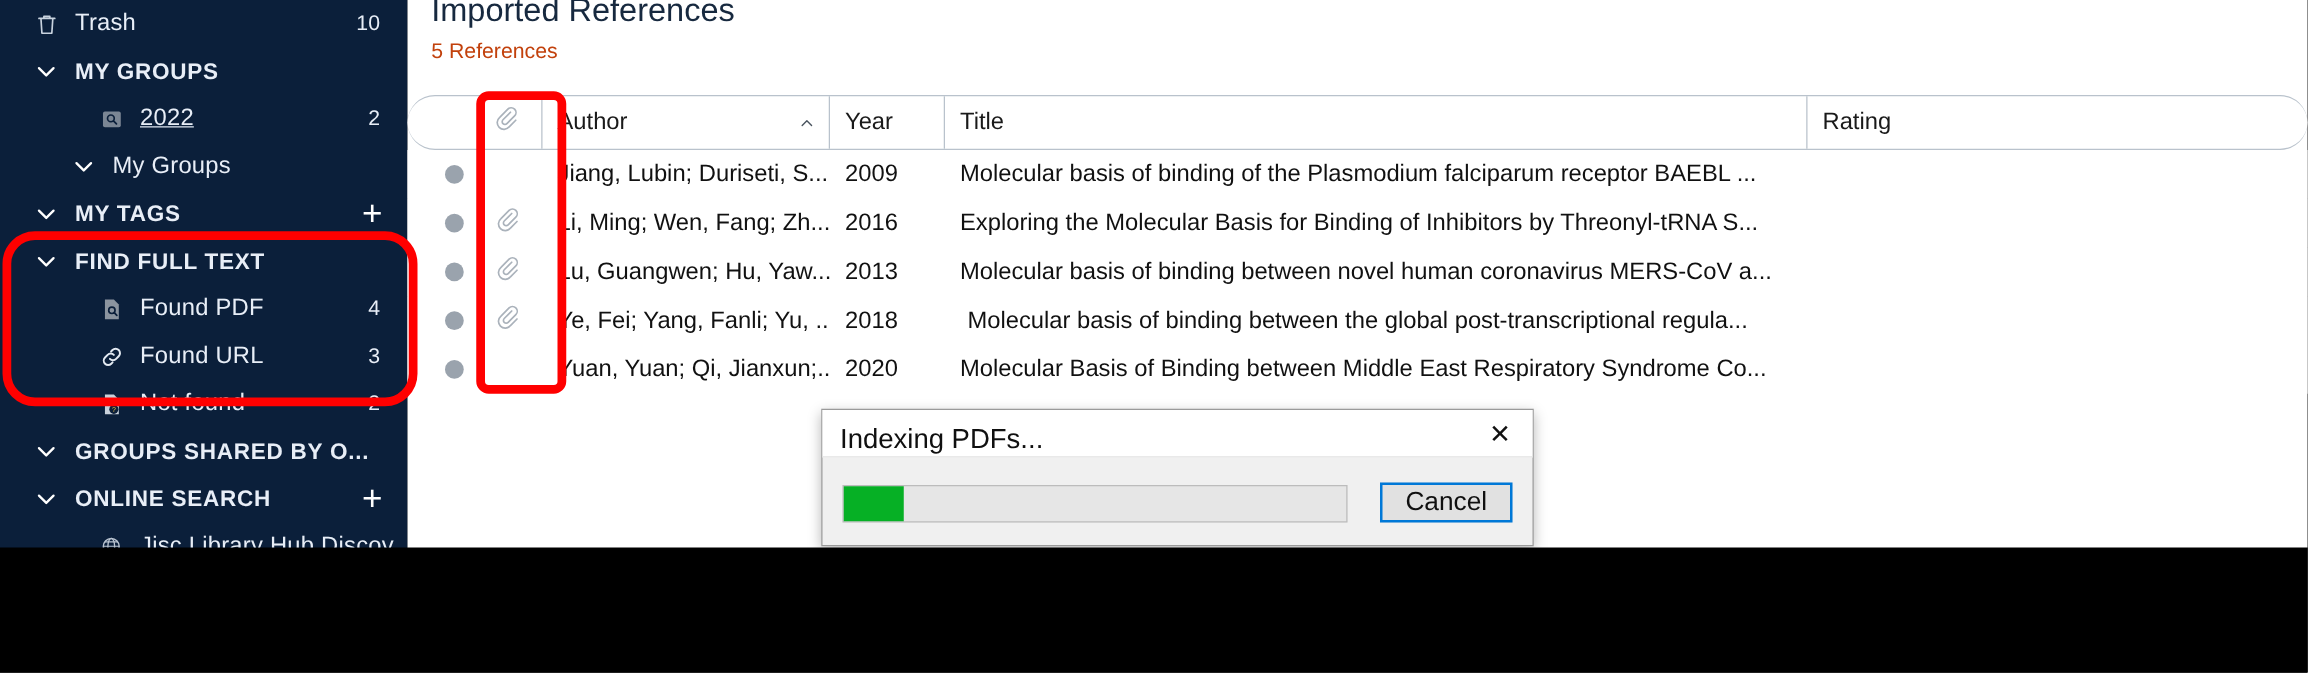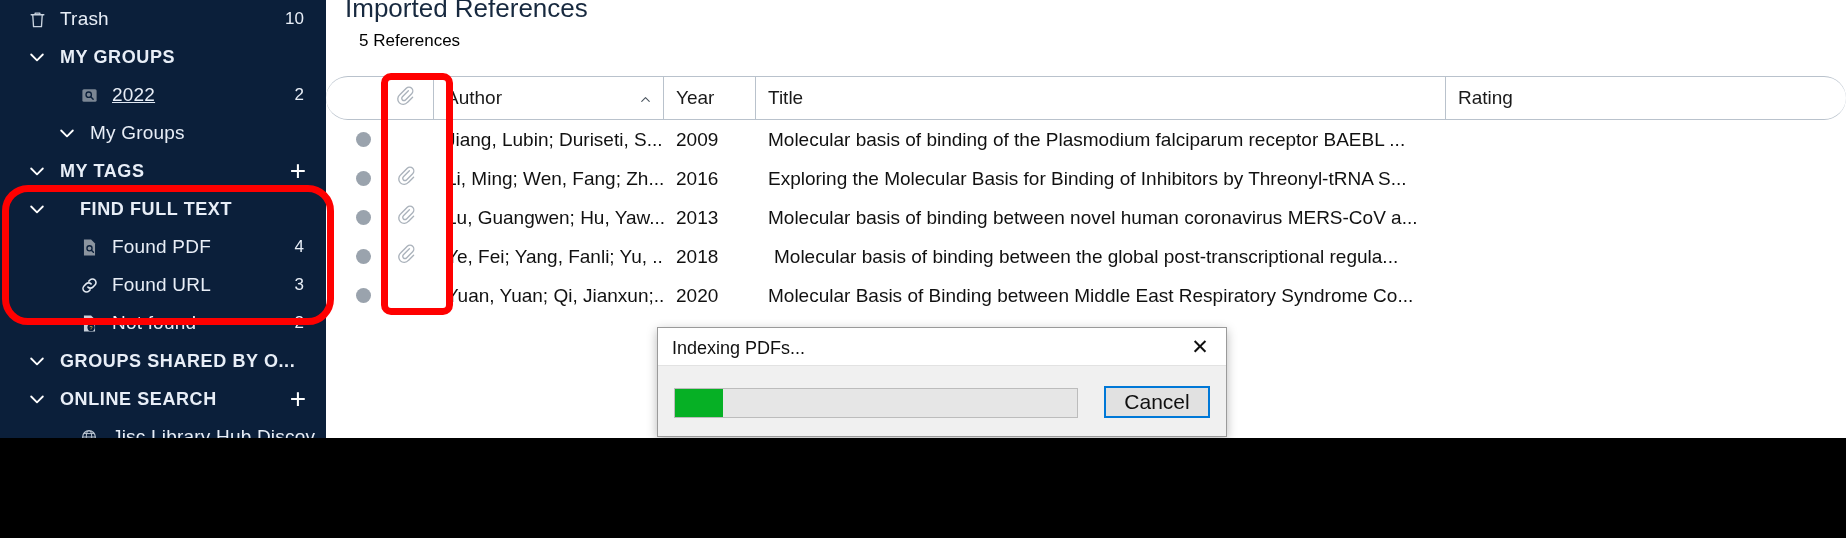--- a/index.html
+++ b/index.html
@@ -93,24 +93,24 @@
   }
   .pane-title {
     position: absolute;
     left: 19px;
     top: -7px;
     font-size: 26px;
     color: #17293f;
   }
   .pane-sub {
     position: absolute;
-    left: 33px;
+    left: 19px;
     top: 31px;
     font-size: 17px;
-    color: #000000;
+    color: #c2410c;
   }
 
   
   .tbl {
     position: absolute;
     left: 0;
     top: 76px;
     width: 1520px;
   }
   .hdr {
@@ -191,21 +191,21 @@
     left: 0; top: 0;
     width: 100%;
     height: 38px;
     background: #ffffff;
     box-sizing: border-box;
     border-bottom: 1px solid #e2e2e2;
   }
   .dlg-title {
     position: absolute;
     left: 14px; top: 10px;
-    font-size: 18px;
+    font-size: 22px;
     color: #101010;
   }
   .dlg-close {
     position: absolute;
     right: 10px; top: 6px;
     width: 32px; height: 26px;
     display: flex;
     align-items: center;
     justify-content: center;
     font-size: 21px;
@@ -289,21 +289,21 @@
       </div>
       <div class="side-row" style="top: 152px;">
         <span class="chev">
           <svg width="20" height="20" viewBox="0 0 24 24" fill="none">
             <path d="M5 9l7 7 7-7" stroke="#ffffff" stroke-width="2.2" stroke-linecap="round" stroke-linejoin="round"></path>
           </svg>
         </span>
         <span class="side-label section" style="margin-left:8px">MY TAGS</span>
         <span class="side-plus">+</span>
       </div>
-      <div class="side-row" style="top: 190px; gap: 20px;">
+      <div class="side-row" style="top: 190px;">
         <span class="chev">
           <svg width="20" height="20" viewBox="0 0 24 24" fill="none">
             <path d="M5 9l7 7 7-7" stroke="#ffffff" stroke-width="2.2" stroke-linecap="round" stroke-linejoin="round"></path>
           </svg>
         </span>
         <span class="side-label section" style="margin-left:8px">FIND FULL TEXT</span>
       </div>
       <div class="side-row" style="top: 228px;">
         <span style="width:74px;min-width:74px"></span>
         <span class="side-icon">

